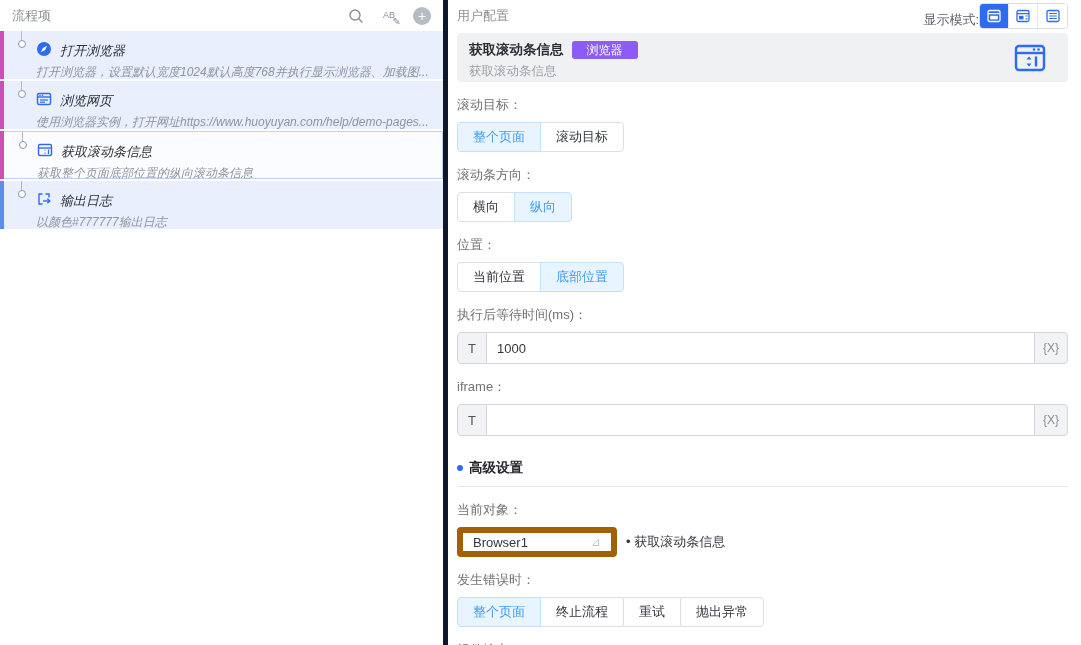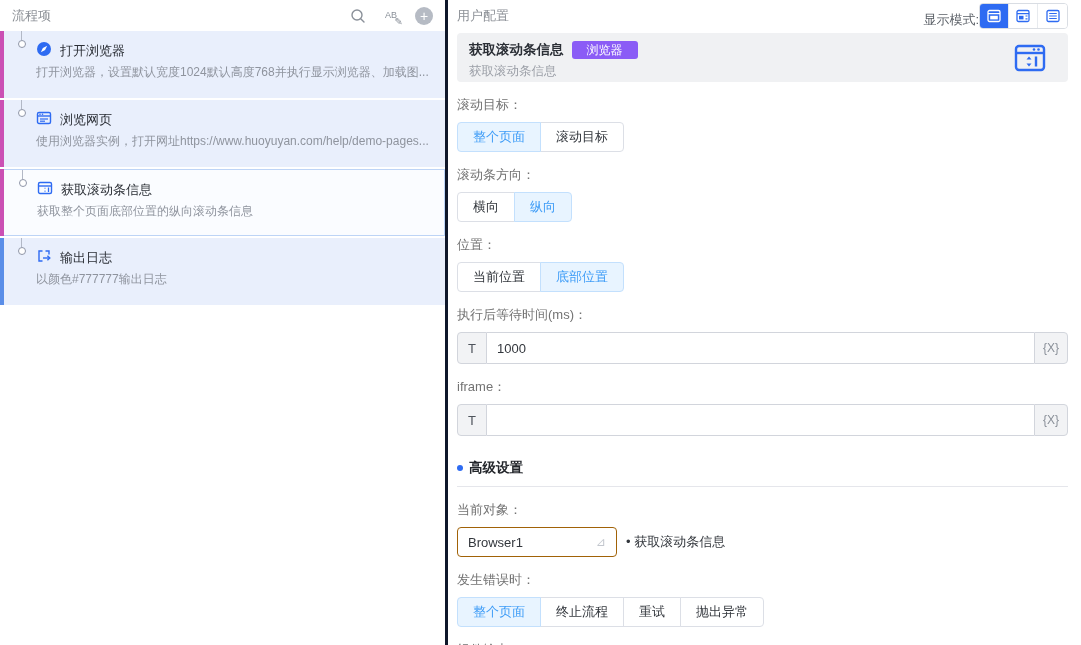--- a/index.html
+++ b/index.html
@@ -1,32 +1,32 @@
 <!DOCTYPE html>
 <html><head>
 <meta charset="utf-8">
 <style>
   * { box-sizing: border-box; margin: 0; padding: 0; }
   html,body { width:1081px; height:645px; background:#fff; overflow:hidden;
     font-family:"Liberation Sans","DejaVu Sans",sans-serif; }
   .app { display:flex; width:1081px; height:645px; }
 
   
-  .left-panel { width:448px; height:100%; border-right:3px solid #0f172a; background:#fff; }
+  .left-panel { width:448px; height:100%; border-right:5px solid #0f172a; background:#fff; }
   .left-header { height:31px; display:flex; align-items:center; padding:0 12px; }
   .left-title { font-size:13px; color:#8c9096; }
   .left-tools { margin-left:auto; display:flex; align-items:center; gap:15px; }
   .tool-btn { width:18px; height:18px; display:flex; align-items:center; justify-content:center; cursor:pointer; }
   .ab-icon { font-size:9px; font-weight:normal; color:#8a9099; position:relative; line-height:1; }
   .ab-icon .pencil { position:absolute; right:-6px; bottom:-7px; font-size:10px; color:#8a9099; }
   .plus-btn { width:18px; height:18px; border-radius:50%; background:#b6bbc4; color:#fff; font-size:14px;
     display:flex; align-items:center; justify-content:center; line-height:1; cursor:pointer; }
 
   .flow-list { }
-  .flow-item { position:relative; height:67px; margin-bottom:2px; background:#e9effc; cursor:pointer; }
+  .flow-item { position:relative; height:48px; margin-bottom:2px; background:#e9effc; cursor:pointer;font-style:italic; }
   .flow-item.selected { background:#fafcff; border:1px solid #bdd4f6; }
   .bar { position:absolute; left:0; top:0; width:4px; height:100%; }
   .flow-item.selected .bar { left:-1px; top:-1px; height:calc(100% + 2px); }
   .bar.magenta { background:#cb50b4; }
   .bar.blue { background:#5a8ee8; }
   .tl-line { position:absolute; left:21px; top:0; width:1px; height:9px; background:#b2b8c6; }
   .tl-circle { position:absolute; left:18px; top:9px; width:8px; height:8px; border:1px solid #8f96a8;
     border-radius:50%; background:#fff; }
   .item-icon { position:absolute; left:36px; top:10px; width:16px; height:16px; }
   .item-title { position:absolute; left:60px; top:11px; font-size:13px; color:#2b2f36; white-space:nowrap; }
@@ -68,21 +68,21 @@
   .ig-addon.right { width:34px; border-radius:0 4px 4px 0; font-size:12px; color:#8a9099; cursor:pointer; }
   .ig-input { flex:1; border:1px solid #d2d5dc; border-left:none; border-right:none; padding:0 10px;
     font-size:13px; color:#33373d; outline:none; background:#fff; font-family:inherit; }
 
   .adv-row { display:flex; align-items:center; margin-top:23px; }
   .adv-dot { width:6px; height:6px; border-radius:50%; background:#2e6bf2; margin-right:6px; }
   .adv-label { font-size:13.5px; font-weight:bold; color:#23262b; }
   .divider { height:1px; background:#e5e6eb; margin-top:9px; }
 
   .obj-row { display:flex; align-items:center; gap:9px; }
-  .select-box { width:160px; height:30px; border:1px solid #a16207; border-radius:4px; background:#fff;
+  .select-box { width:160px; height:30px; border:6px solid #a16207; border-radius:4px; background:#fff;
     display:flex; align-items:center; padding:0 10px; font-size:13px; color:#33373d; cursor:pointer; }
   .select-chevron { margin-left:auto; color:#c3c7ce; font-size:12px; }
   .obj-note { font-size:13px; color:#33373d; }
 </style>
 </head>
 <body>
 
 <div class="app">
 
   <div class="left-panel">

